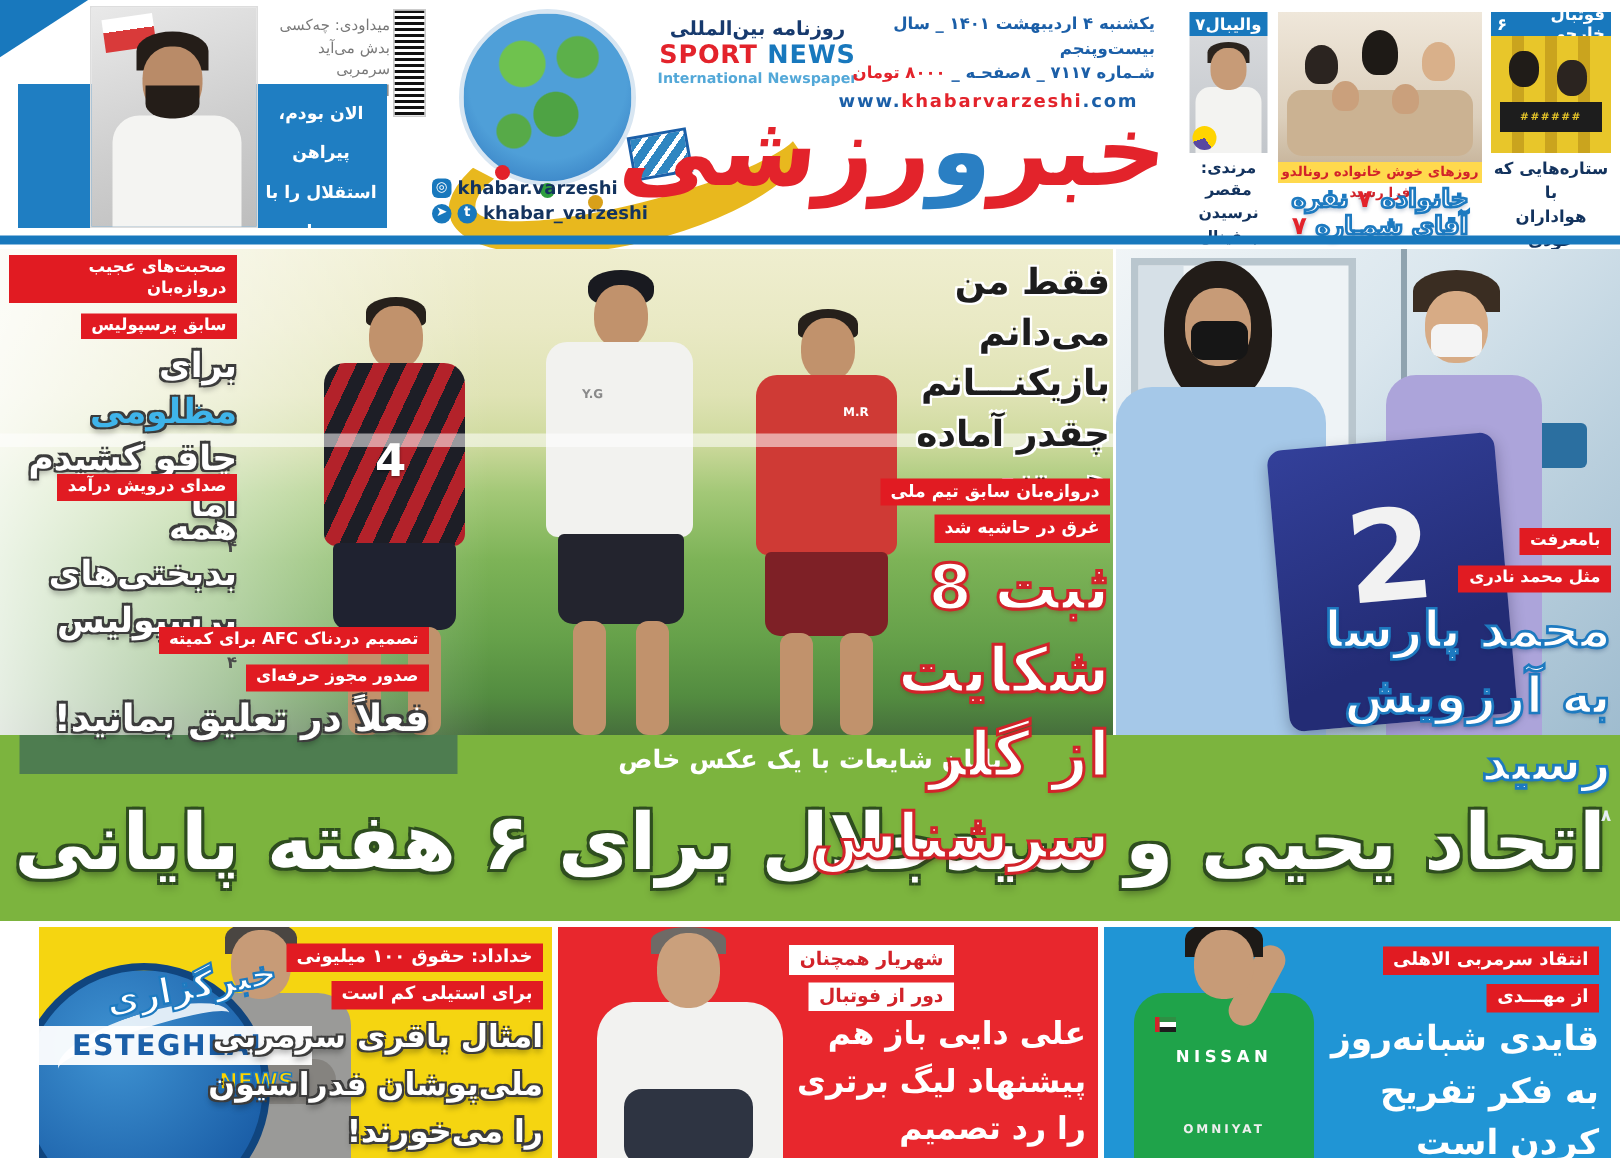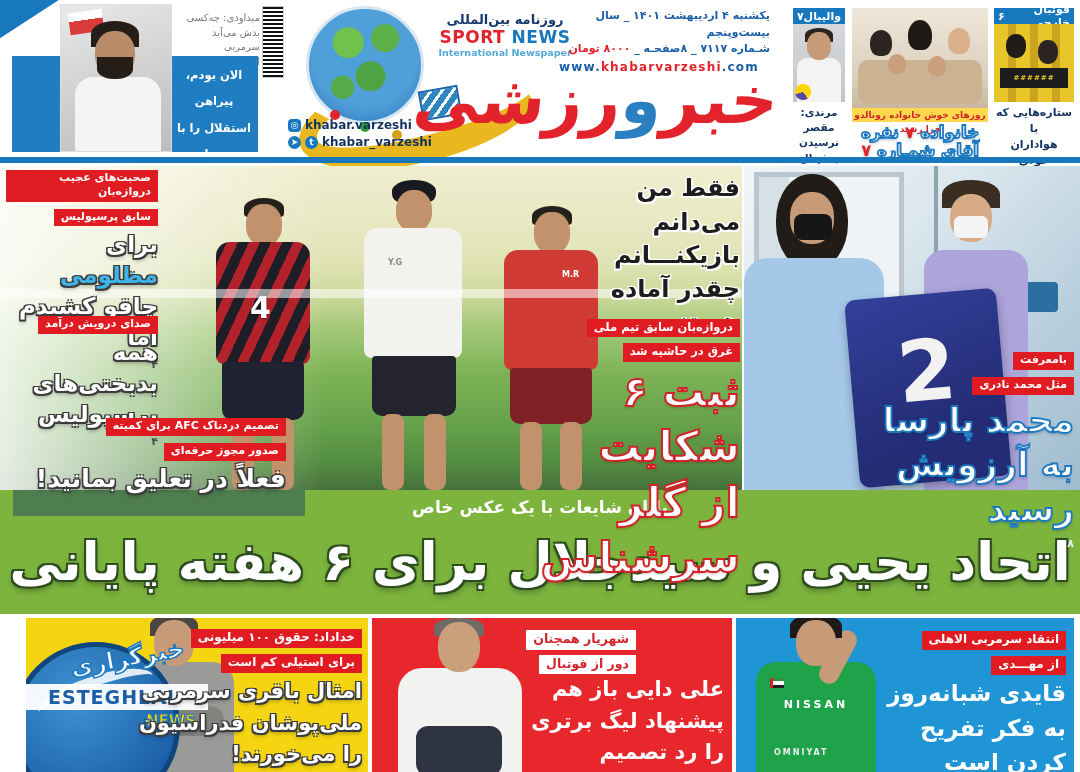--- a/index.html
+++ b/index.html
@@ -197,21 +197,21 @@
   .ghaedi{position:absolute;left:4px;top:2px;width:150px;height:152px;}
   .gh-head{position:absolute;left:56px;top:0;width:40px;height:46px;border-radius:46%;background:#c79b77;}
   .gh-hair{position:absolute;left:50px;top:-6px;width:52px;height:24px;border-radius:50% 50% 0 0;background:#1d1a17;}
   .gh-body{position:absolute;left:16px;top:42px;width:120px;height:112px;border-radius:20px 20px 0 0;background:#1fa34a;}
   .gh-arm{position:absolute;left:88px;top:8px;width:20px;height:58px;border-radius:10px;background:#c79b77;transform:rotate(28deg);}
   .gh-flag{position:absolute;left:30px;top:58px;width:14px;height:10px;
       background:linear-gradient(180deg,#2e8f43 33%,#fff 33% 66%,#1d1d1d 66%);border-left:3px solid #d2232a;}
   .gh-sp1{position:absolute;left:34px;top:78px;width:84px;color:#fff;font-size:11px;
       font-weight:bold;letter-spacing:3px;text-align:center;}
   .gh-sp2{position:absolute;left:34px;top:128px;width:84px;color:#eee;font-size:8px;
-      font-weight:bold;letter-spacing:2px;}
+      font-weight:bold;letter-spacing:2px;text-align:center;}
 </style>
 </head>
 <body>
 
 <div class="page">
 
   <div class="abs corner-ribbon"></div>
 
   <div class="abs interview-kicker rtl">
     <div>میداودی: چه‌کسی</div>
@@ -393,21 +393,21 @@
       <div class="o-white">هستند</div>
     </div>
     <span class="pageref">۱۰</span>
   </div>
 
   <div class="abs story rtl" style="left:556px;top:316px;width:184px;">
     <span class="chip" style="font-size:11.5px;">دروازه‌بان سابق تیم ملی</span><br>
     <span class="chip" style="font-size:11.5px;">غرق در حاشیه شد</span>
   </div>
   <div class="abs story rtl h-bigred" style="left:512px;top:364px;width:228px;">
-    <div class="o-red">ثبت ۶ شکایت</div>
+    <div class="o-red">ثبت 8 شکایت</div>
     <div class="o-red">از گلر سرشناس</div>
   </div>
 
   <div class="abs hospital">
     <div class="hosp-window"></div>
     <div class="hosp-pole"></div>
     <div class="hosp-monitor"></div>
     <div class="nurse-hair"></div>
     <div class="nurse-body"></div>
     <div class="nurse-head"></div>

